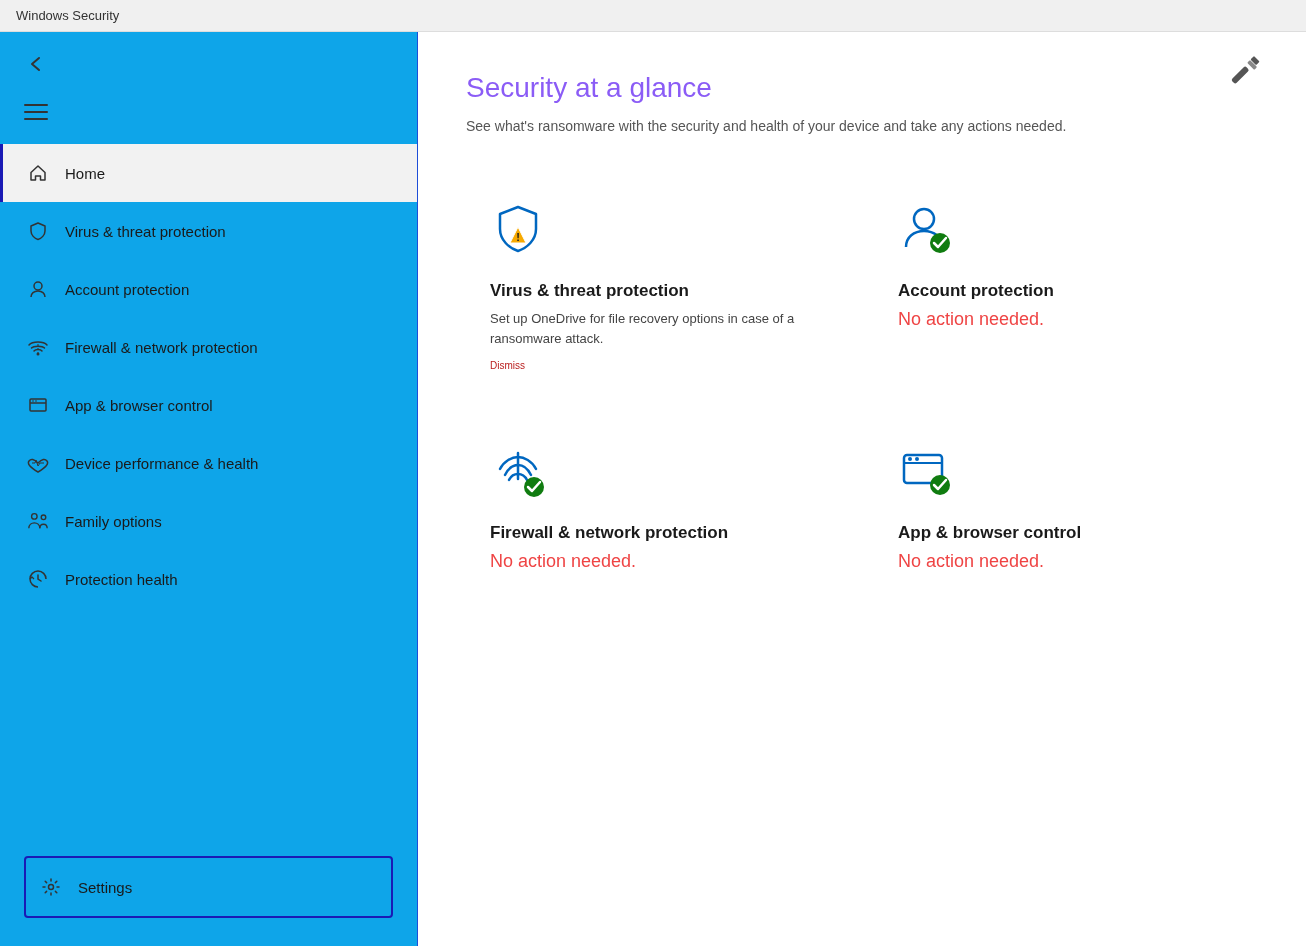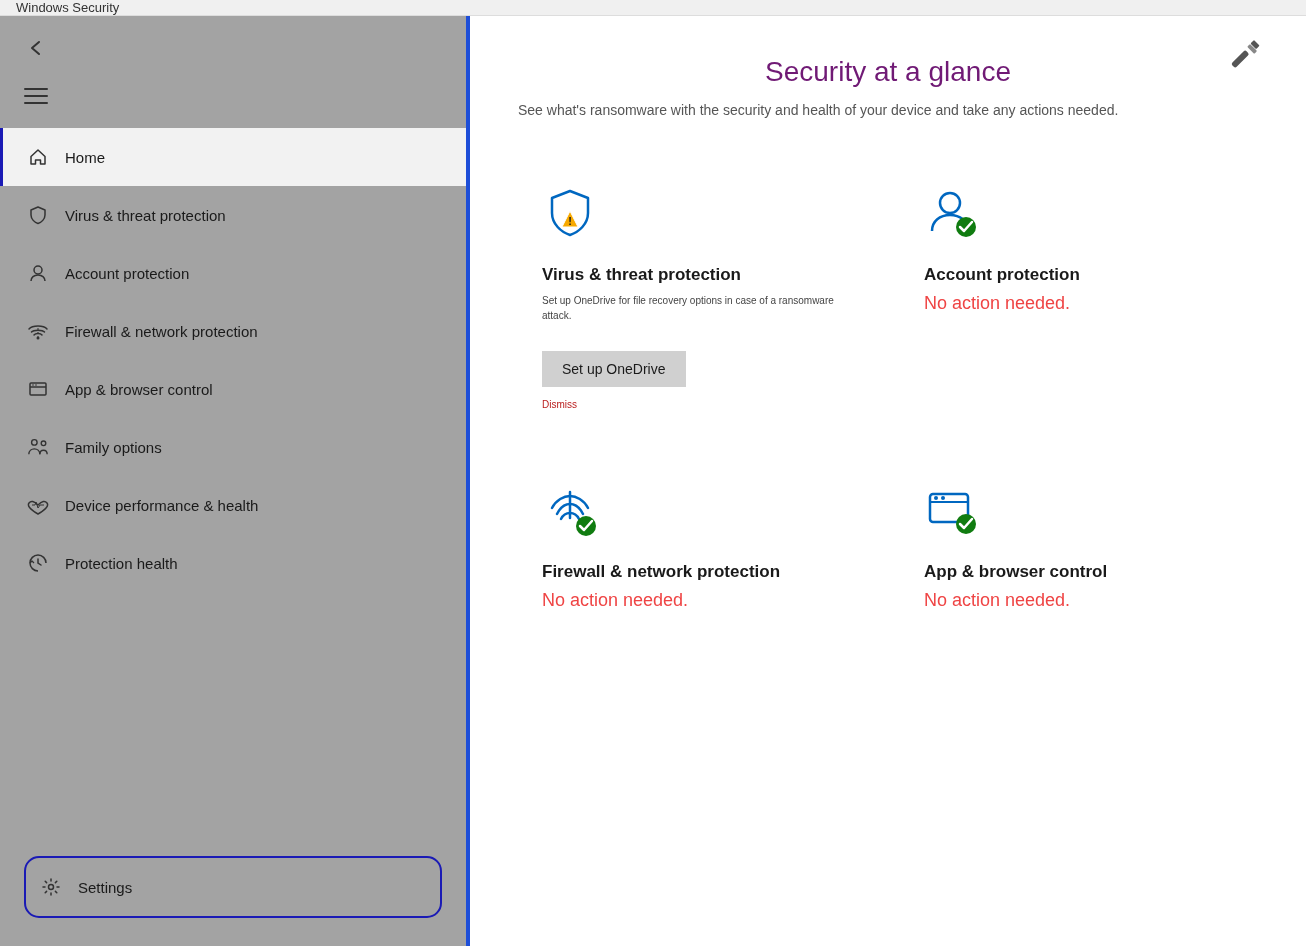--- a/index.html
+++ b/index.html
@@ -1,40 +1,40 @@
 <!DOCTYPE html>
 <html><head>
   <meta charset="utf-8">
   <style>
     * { margin: 0; padding: 0; box-sizing: border-box; }
     body { font-family: 'Segoe UI', Arial, sans-serif; background: #fff; width: 1306px; height: 946px; overflow: hidden; display: flex; flex-direction: column; }
 
     .title-bar {
       background: #f0f0f0;
-      padding: 0 16px;
+      padding: 8px 16px;
       font-size: 13px;
       color: #333;
       border-bottom: 1px solid #ddd;
       display: flex;
       align-items: center;
     }
 
     .main-container {
       display: flex;
       flex: 1;
       overflow: hidden;
     }
 
     
     .sidebar {
-      width: 470px;
-      background: #a3a3a3;
+      width: 418px;
+      background: #0ea5e9;
       display: flex;
       flex-direction: column;
-      border-right: 4px solid #1d4ed8;
+      border-right: 1px solid #1d4ed8;
       flex-shrink: 0;
     }
 
     .sidebar-top {
       padding: 16px 20px;
       display: flex;
       flex-direction: column;
       gap: 16px;
     }
 
@@ -89,21 +89,21 @@
       height: 22px;
       display: flex;
       align-items: center;
       justify-content: center;
       flex-shrink: 0;
     }
 
     .settings-item {
       border: 2px solid #1a1ab5;
       margin: 8px 12px;
-      border-radius: 15px;
+      border-radius: 4px;
       padding: 18px 14px;
     }
 
     
     .main-content {
       flex: 1;
       background: #fff;
       padding: 40px 48px;
       overflow-y: auto;
       position: relative;
@@ -112,23 +112,22 @@
     .tool-icon {
       position: absolute;
       top: 20px;
       right: 40px;
       font-size: 32px;
     }
 
     .page-title {
       font-size: 28px;
       font-weight: 300;
-      color: #701a75;
+      color: #8b5cf6;
       margin-bottom: 12px;
-      text-align: center;
     }
 
     .page-subtitle {
       font-size: 14px;
       color: #555;
       margin-bottom: 40px;
       line-height: 1.5;
     }
 
     .cards-grid {
@@ -151,24 +150,24 @@
     }
 
     .card-title {
       font-size: 17px;
       font-weight: 600;
       color: #1a1a1a;
       margin-bottom: 8px;
     }
 
     .card-desc {
-      font-size: 10px;
+      font-size: 13px;
       color: #444;
       line-height: 1.5;
-      margin-bottom: 28px;
+      margin-bottom: 12px;
     }
 
     .card-status {
       font-size: 18px;
       color: #ef4444;
     }
 
     .btn-setup {
       background: #d0d0d0;
       border: none;
@@ -262,38 +261,38 @@
             <circle cx="5" cy="6" r="0.8" fill="#333"></circle>
             <circle cx="8" cy="6" r="0.8" fill="#333"></circle>
           </svg>
         </div>
         <span>App &amp; browser control</span>
       </div>
 
 
       <div class="nav-item">
         <div class="nav-icon">
+          <svg width="22" height="20" viewBox="0 0 22 20" fill="none">
+            <path d="M2 8 Q5 4 11 10 Q17 4 20 8 Q23 12 11 19 Q-1 12 2 8Z" stroke="#333" stroke-width="1.5" fill="none"></path>
+            <polyline points="5,10 8,10 9,7 11,13 13,10 17,10" stroke="#333" stroke-width="1" fill="none"></polyline>
+          </svg>
+        </div>
+        <span>Device performance &amp; health</span>
+      </div>
+
+      <div class="nav-item">
+        <div class="nav-icon">
           <svg width="24" height="20" viewBox="0 0 24 20" fill="none">
             <circle cx="8" cy="5" r="3" stroke="#333" stroke-width="1.5"></circle>
             <path d="M2 18 C2 14 5 12 8 12 C11 12 14 14 14 18" stroke="#333" stroke-width="1.5" fill="none"></path>
             <circle cx="18" cy="6" r="2.5" stroke="#333" stroke-width="1.5"></circle>
             <path d="M14 18 C14 15 16 13.5 18 13.5 C20 13.5 22 15 22 18" stroke="#333" stroke-width="1.5" fill="none"></path>
           </svg>
         </div>
         <span>Family options</span>
-      </div>
-
-      <div class="nav-item">
-        <div class="nav-icon">
-          <svg width="22" height="20" viewBox="0 0 22 20" fill="none">
-            <path d="M2 8 Q5 4 11 10 Q17 4 20 8 Q23 12 11 19 Q-1 12 2 8Z" stroke="#333" stroke-width="1.5" fill="none"></path>
-            <polyline points="5,10 8,10 9,7 11,13 13,10 17,10" stroke="#333" stroke-width="1" fill="none"></polyline>
-          </svg>
-        </div>
-        <span>Device performance &amp; health</span>
       </div>
 
       <div class="nav-item">
         <div class="nav-icon">
           <svg width="20" height="20" viewBox="0 0 20 20" fill="none">
             <path d="M10 18 C5.6 18 2 14.4 2 10 C2 5.6 5.6 2 10 2 C14.4 2 18 5.6 18 10" stroke="#333" stroke-width="1.5" fill="none"></path>
             <polyline points="10,6 10,10 13,12" stroke="#333" stroke-width="1.5" stroke-linecap="round" fill="none"></polyline>
             <polyline points="2,10 4,8 6,10" stroke="#333" stroke-width="1.2" fill="none" stroke-linejoin="round"></polyline>
           </svg>
         </div>
@@ -334,21 +333,20 @@
           <svg width="56" height="56" viewBox="0 0 56 56" fill="none">
 
             <path d="M28 6 L46 13 V28 C46 39 37 47 28 50 C19 47 10 39 10 28 V13 Z" stroke="#0067c0" stroke-width="2.5" fill="none" stroke-linejoin="round"></path>
 
             <path d="M20 42 L28 26 L36 42 Z" fill="#f7a900" stroke="white" stroke-width="1"></path>
             <text x="28" y="40" text-anchor="middle" font-size="11" font-weight="bold" fill="#1a1a1a">!</text>
           </svg>
         </div>
         <div class="card-title">Virus &amp; threat protection</div>
         <div class="card-desc">Set up OneDrive for file recovery options in case of a ransomware attack.</div>
-        <button class="btn-setup">Set up OneDrive</button>
         <a class="dismiss-link">Dismiss</a>
       </div>
 
       <div class="card">
         <div class="card-icon" style="position:relative;">
           <svg width="56" height="56" viewBox="0 0 56 56" fill="none">
 
             <circle cx="26" cy="18" r="10" stroke="#0067c0" stroke-width="2.5" fill="none"></circle>
             <path d="M8 46 C8 36 16 30 26 30 C36 30 44 36 44 46" stroke="#0067c0" stroke-width="2.5" fill="none"></path>
 

